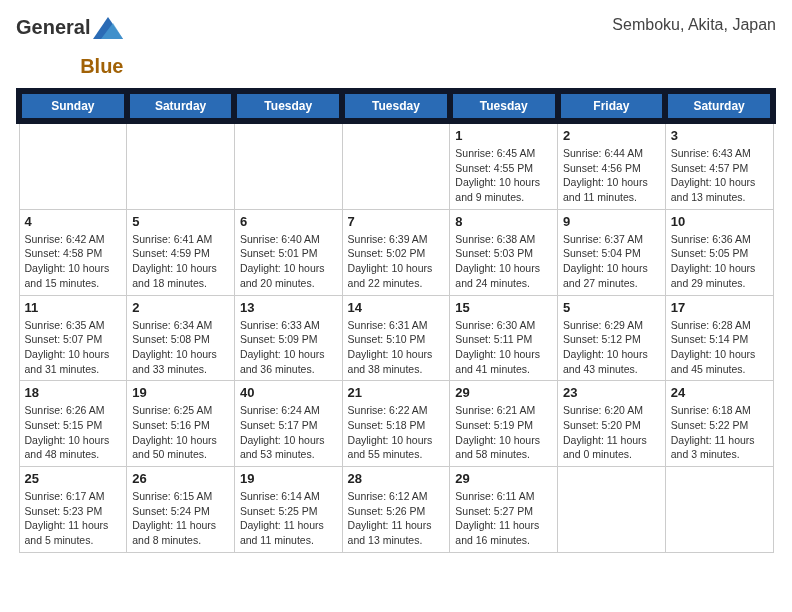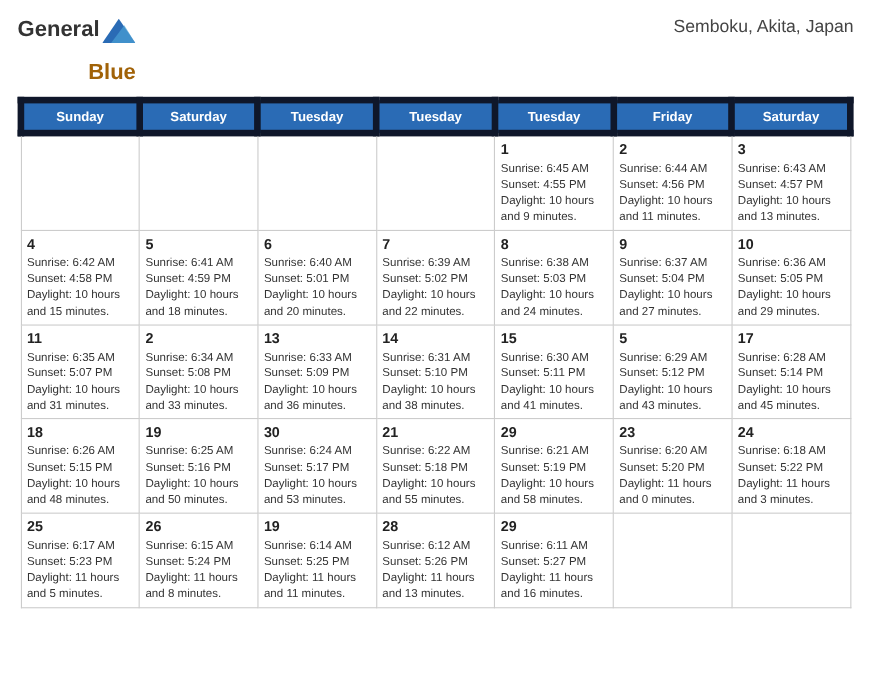--- a/index.html
+++ b/index.html
@@ -193,21 +193,21 @@
       <tr class="week-row">
         <td>
           <div class="day-number">18</div>
           <div class="day-info">Sunrise: 6:26 AM<br>Sunset: 5:15 PM<br>Daylight: 10 hours<br>and 48 minutes.</div>
         </td>
         <td>
           <div class="day-number">19</div>
           <div class="day-info">Sunrise: 6:25 AM<br>Sunset: 5:16 PM<br>Daylight: 10 hours<br>and 50 minutes.</div>
         </td>
         <td>
-          <div class="day-number">30</div>
+          <div class="day-number">40</div>
           <div class="day-info">Sunrise: 6:24 AM<br>Sunset: 5:17 PM<br>Daylight: 10 hours<br>and 53 minutes.</div>
         </td>
         <td>
           <div class="day-number">21</div>
           <div class="day-info">Sunrise: 6:22 AM<br>Sunset: 5:18 PM<br>Daylight: 10 hours<br>and 55 minutes.</div>
         </td>
         <td>
           <div class="day-number">29</div>
           <div class="day-info">Sunrise: 6:21 AM<br>Sunset: 5:19 PM<br>Daylight: 10 hours<br>and 58 minutes.</div>
         </td>

